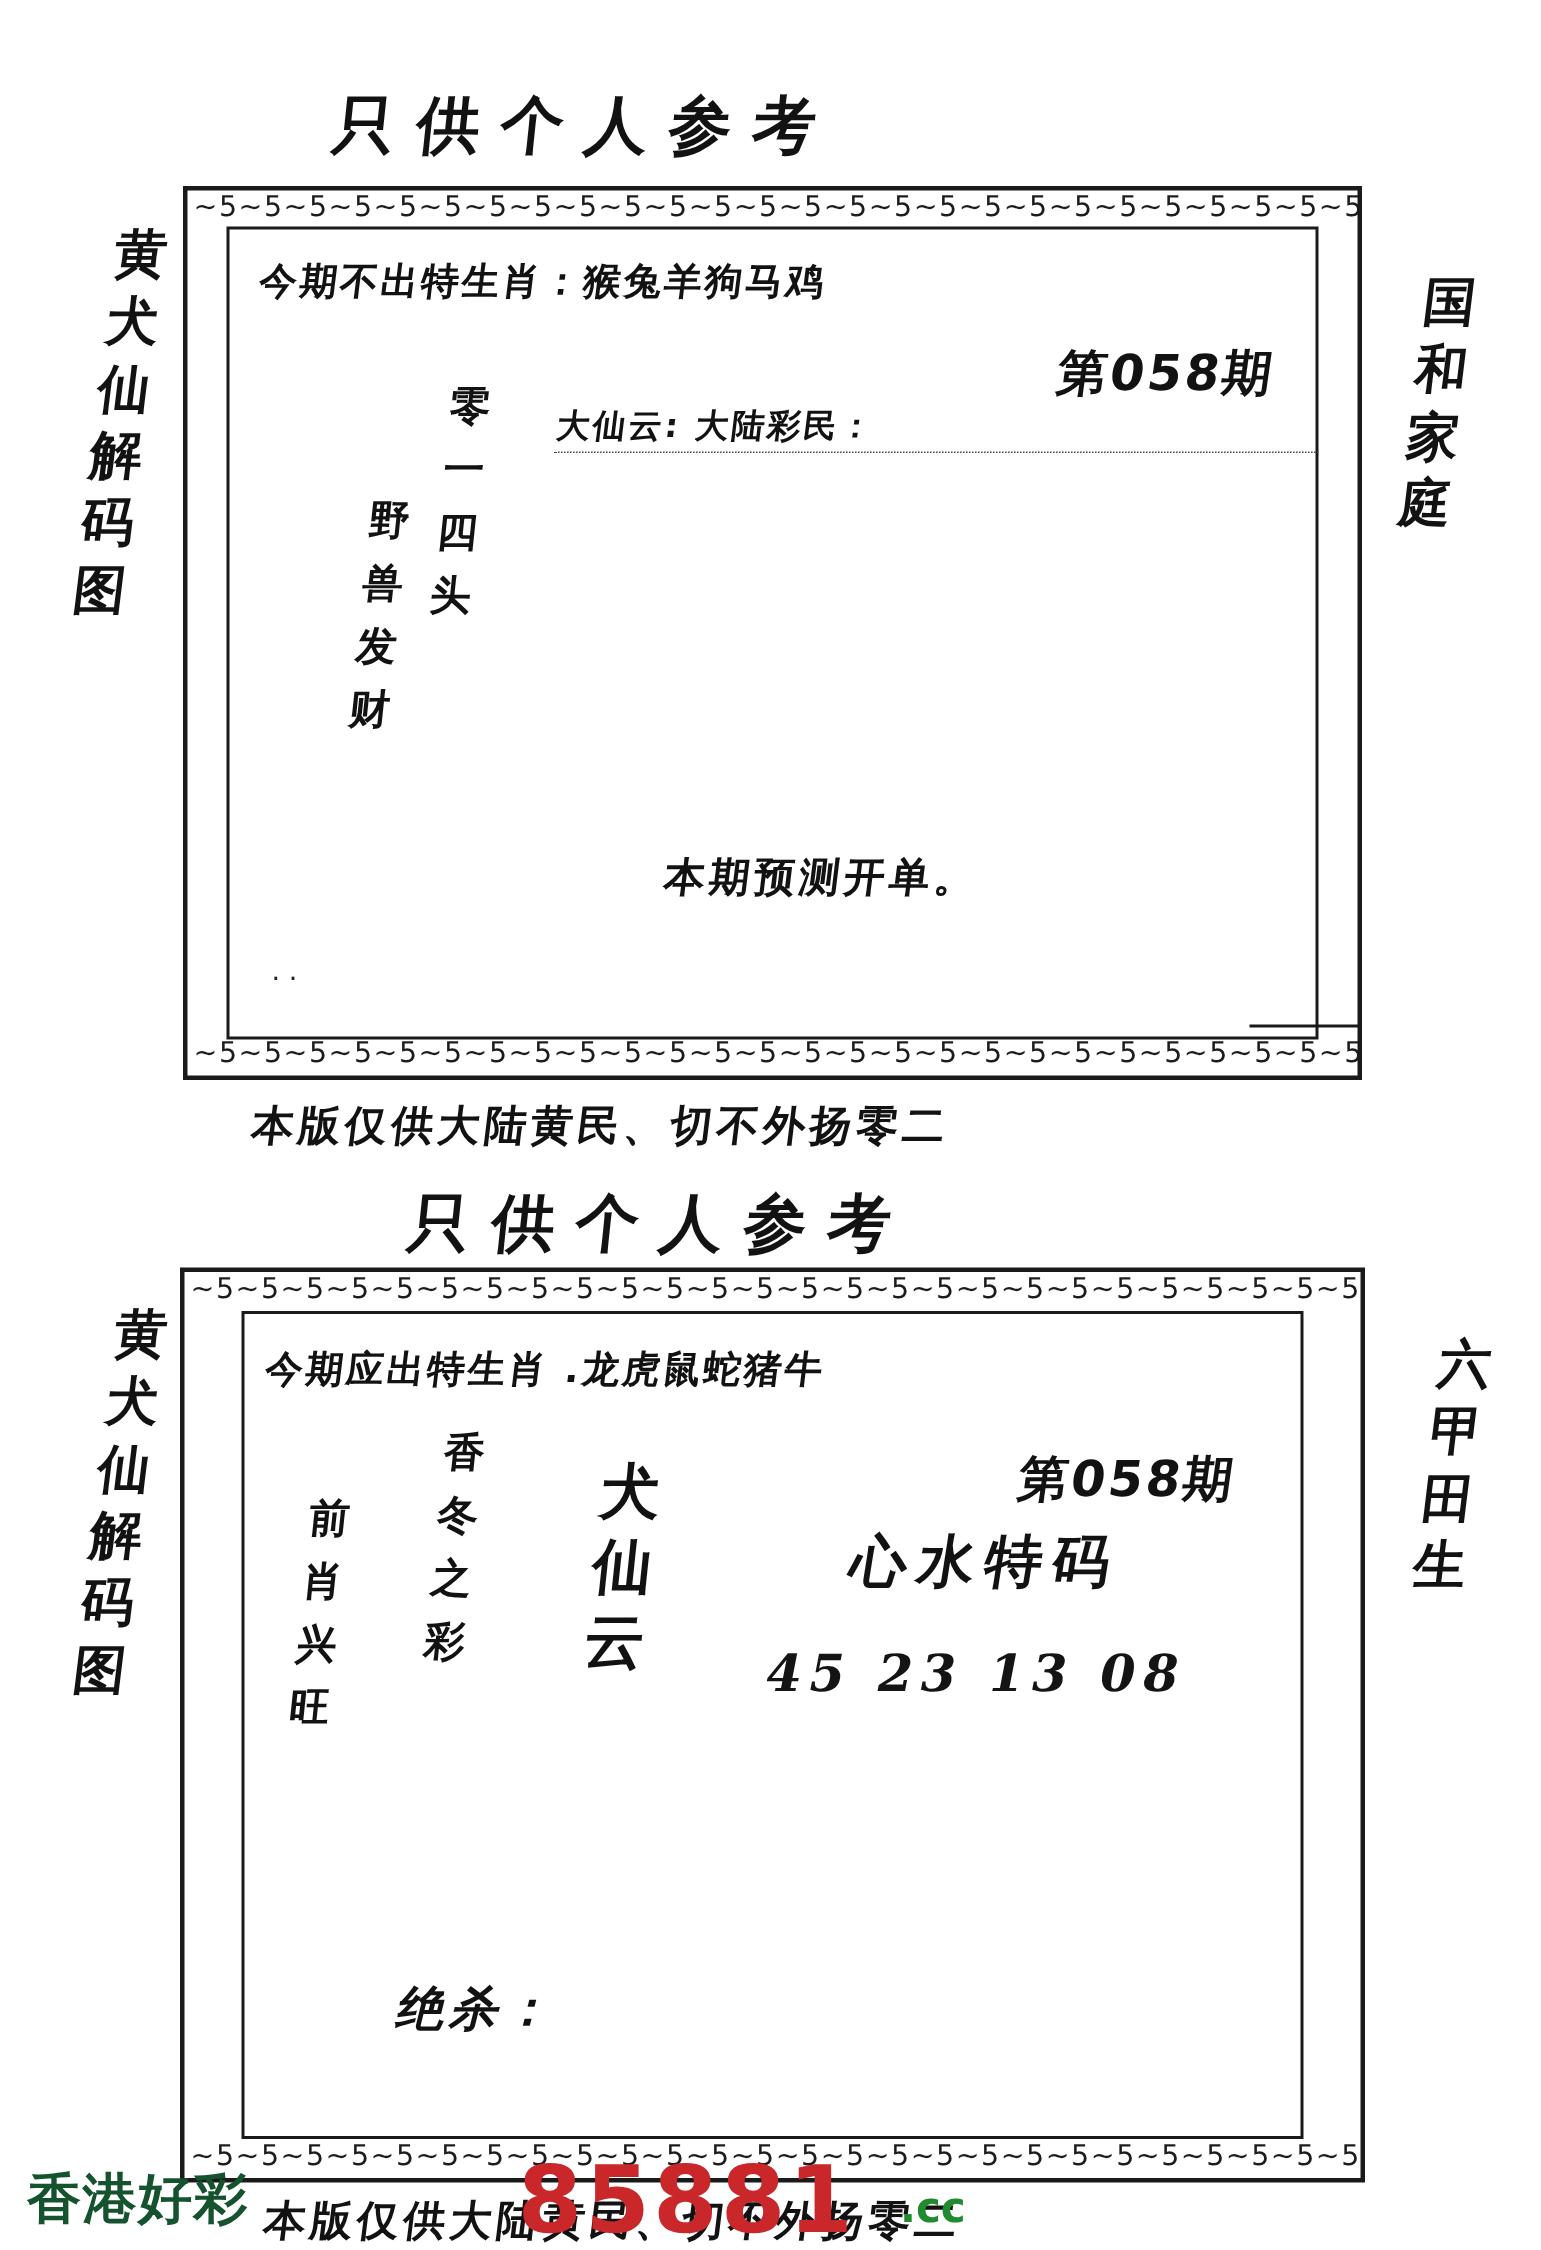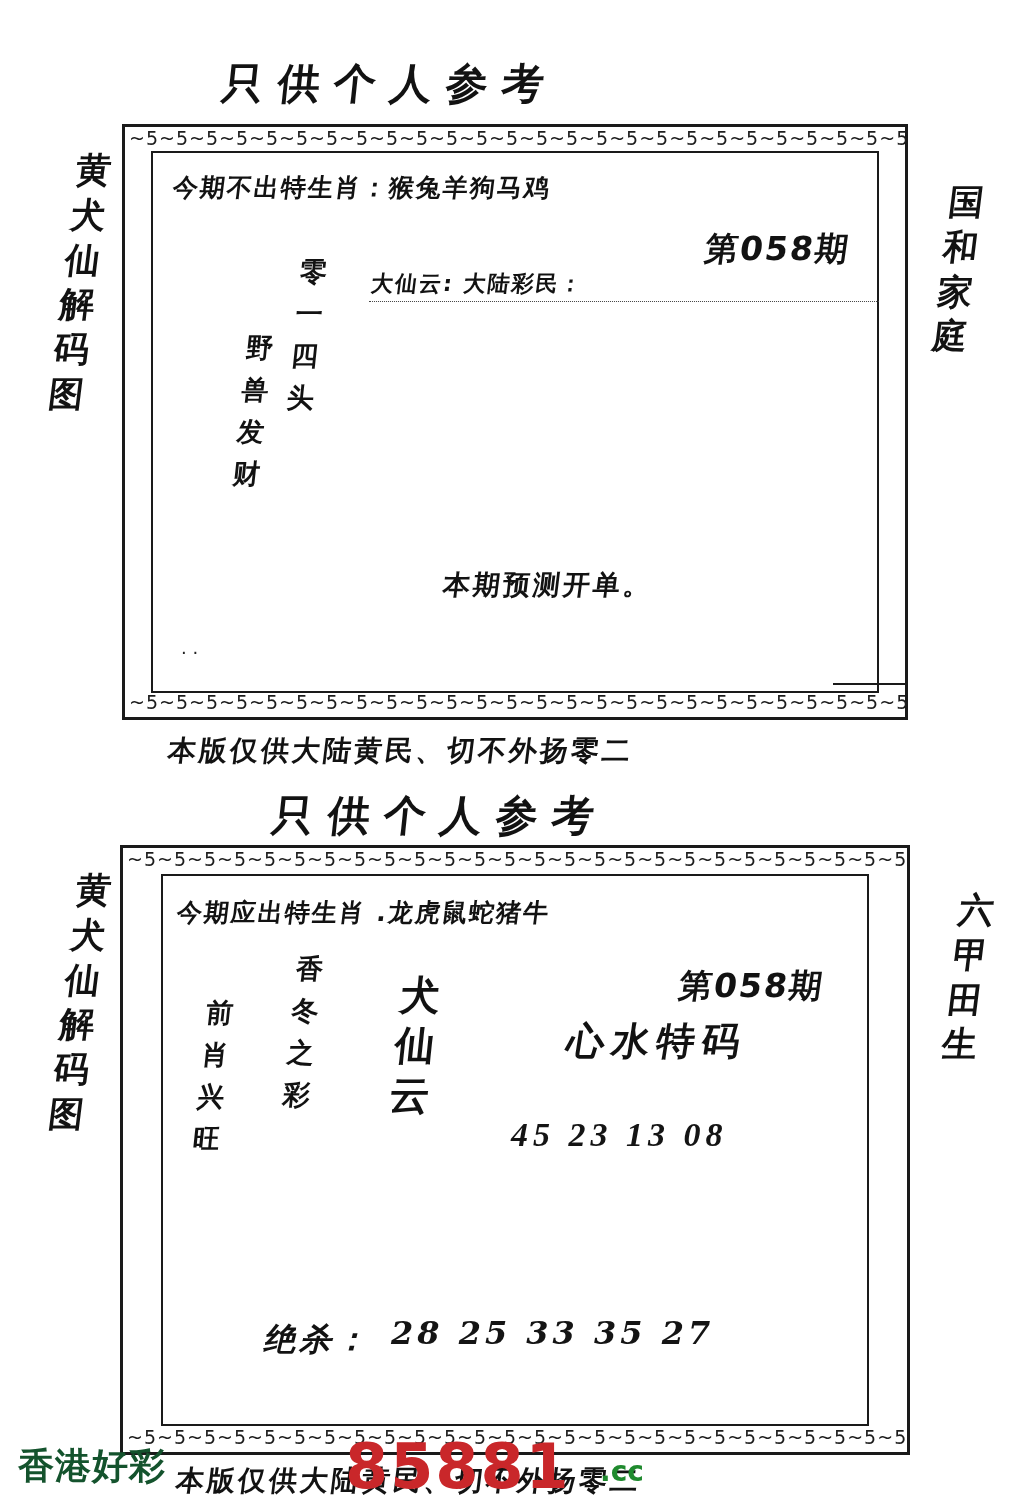--- a/index.html
+++ b/index.html
@@ -280,24 +280,23 @@
     <div class="vcol hw" style="left:160px;top:100px;">
       <span>香冬之彩</span>
     </div>
 
     <div class="brand-vert hw" style="left:258px;top:122px;">
       <span>犬仙云</span>
     </div>
 
     <div class="bigtitle hw" style="left:444px;top:168px;">心水特码</div>
 
-    <div class="numrow" style="left:388px;top:268px;font-family:Liberation Serif, serif;">45 23 13 08</div>
+    <div class="numrow" style="left:388px;top:248px;">45 23 13 08</div>
 
     <div class="killrow hw" style="left:140px;top:470px;">绝杀：</div>
-    <div class="killrow" style="left:268px;top:466px;">28 25 33 35 27</div>
   </div>
 
   <div class="footline hw" style="left:176px;top:1462px;">本版仅供大陆黄民、切不外扬零二</div>
 
   <div class="wm-left">香港好彩</div>
   <div class="wm-num">85881</div>
   <div class="wm-cc">.cc</div>
 
 </div>
 

